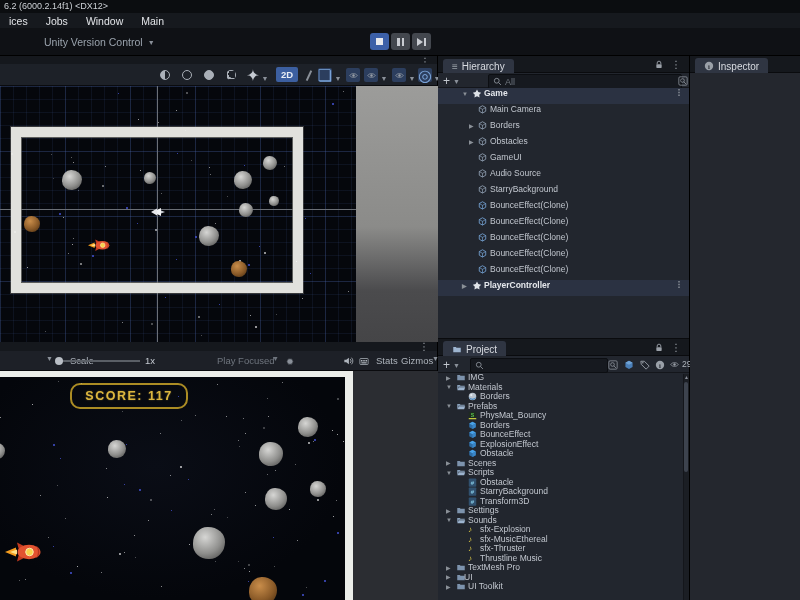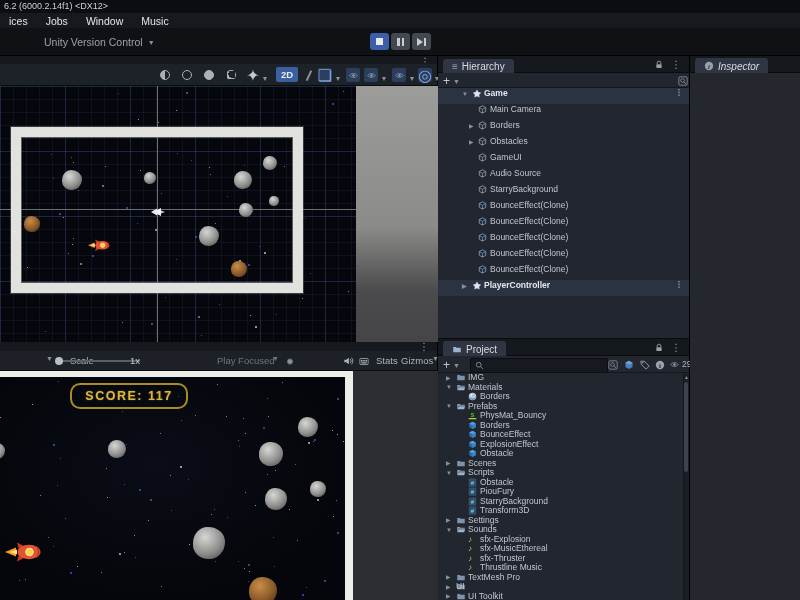--- a/index.html
+++ b/index.html
@@ -101,39 +101,39 @@
   .prow{position:relative;height:9.5px;font-size:8.5px;line-height:9.5px;color:#c2c7cf;white-space:nowrap;}
   .prow .arr{position:absolute;font-size:6px;color:#8a9097;top:0.5px;}
   .prow .ric{position:absolute;top:0;}
   .prow .lab{position:absolute;top:0;}
   #proj-scrollbar{left:245px;top:318px;width:6px;height:226px;background:#1b1e24;border-left:1px solid #14161b;box-sizing:border-box;}
   #proj-scroll-up{left:246px;top:318px;font-size:5px;color:#8a8f98;}
   #proj-scroll-thumb{left:246px;top:326px;width:4px;height:90px;background:#3d434e;border-radius:2px;}
   .panel-right-icons{position:absolute;display:flex;gap:7px;align-items:center;}
   
   #right-col{left:690px;top:56px;width:110px;height:544px;background:#22262e;}
-  #insp-tabbar{left:0;top:0;width:100%;height:17px;font-style:italic;}
+  #insp-tabbar{left:0;top:0;width:100%;height:17px;}
   #insp-body{left:0;top:17px;width:100%;height:527px;background:#24272e;}
   .ico-audio-note{color:#d8c544;font-size:8px;}
   .eyecount{display:flex;align-items:center;gap:2px;font-size:8.5px;color:#aeb4bc;}
 </style>
 </head>
 <body>
 
 <div id="root">
 
   <div class="abs" id="titlebar">
     <span>6.2 (6000.2.14f1) &lt;DX12&gt;</span>
   </div>
 
   <div class="abs" id="menubar">
       <span>ices</span>
       <span>Jobs</span>
       <span>Window</span>
-      <span>Music</span>
+      <span>Main</span>
     </div>
 
   <div class="abs" id="toolbar">
     <div class="abs" id="uvc-btn">
       <span>Unity Version Control</span>
       <span class="caret">▼</span>
     </div>
     <div class="abs" id="play-group">
       <div class="playbtn active">
           <span class="sq"></span>
@@ -295,21 +295,21 @@
 
   <div class="abs" id="game-panel">
     <div class="abs" id="game-minitab">
       <span class="abs kebab" id="game-kebab">⋮</span>
     </div>
     <div class="abs" id="game-toolbar">
       <span class="lbl caret" style="left:46px">▼</span>
       <span class="lbl" style="left:70px">Scale</span>
       <span class="abs" id="slider-track"></span>
       <span class="abs" id="slider-knob"></span>
-      <span class="lbl" style="left:130px;color:#c5cad2">1x</span>
+      <span class="lbl" style="left:145px;color:#c5cad2">1x</span>
       <span class="lbl" id="play-focused" style="left:217px">Play Focused</span>
       <span class="lbl caret" style="left:272px;color:#6f757e">▼</span>
       <span class="gt-ico" style="left:283px;color:#8a9099">✹</span>
       <span class="gt-ico" style="left:341px">
           <svg width="11" height="10" viewBox="0 0 12 12" xmlns="http://www.w3.org/2000/svg">
             <path d="M1 4.5h2.3L6.5 2v8L3.3 7.5H1z" fill="#aeb4bc"></path>
             <path d="M8 3.5a3.5 3.5 0 010 5M9.5 2a5.5 5.5 0 010 8" fill="none" stroke="#aeb4bc" stroke-width="1"></path>
           </svg>
         </span>
       <span class="gt-ico" style="left:357px">
@@ -448,20 +448,29 @@
             <svg width="10" height="10" viewBox="0 0 12 12" xmlns="http://www.w3.org/2000/svg">
               <path d="M3.8 5V3.6a2.2 2.2 0 014.4 0V5" fill="none" stroke="#9aa0a8" stroke-width="1.1"></path>
               <rect x="2.8" y="5" width="6.4" height="4.6" rx="0.8" fill="#9aa0a8"></rect>
             </svg>
           </span>
         <span class="kebab">⋮</span>
       </span>
     </div>
     <div class="abs ptoolbar" id="hier-toolbar">
       <span class="abs plusbtn" style="left:5px;top:1px">+<span class="caret">▼</span></span>
+      <span class="abs searchbox" style="left:50px;top:1px;width:184px">
+        <span class="smico">
+            <svg width="9" height="9" viewBox="0 0 12 12" xmlns="http://www.w3.org/2000/svg">
+              <circle cx="5" cy="5" r="3.2" fill="none" stroke="#8a9099" stroke-width="1.2"></circle>
+              <path d="M7.4 7.4L10.6 10.6" stroke="#8a9099" stroke-width="1.2"></path>
+            </svg>
+          </span>
+        <input placeholder="All" style="">
+      </span>
       <span class="abs smico" style="left:240px;top:3px">
           <svg width="10" height="10" viewBox="0 0 12 12" xmlns="http://www.w3.org/2000/svg">
             <rect x="1" y="1" width="10" height="10" rx="1.5" fill="none" stroke="#8a9099" stroke-width="1"></rect>
             <circle cx="5.4" cy="5.4" r="2.2" fill="none" stroke="#8a9099" stroke-width="1"></circle>
             <path d="M7 7l2.6 2.6" stroke="#8a9099" stroke-width="1"></path>
           </svg>
         </span>
     </div>
     <div class="abs" id="hier-tree">
         <div class="hrow scenehead">
@@ -719,34 +728,27 @@
               <rect x="1" y="0.5" width="10" height="11" rx="1" fill="#30506e"></rect>
               <text x="6" y="8.8" font-size="8" fill="#8fd8f2" text-anchor="middle" font-family="Liberation Sans">#</text>
             </svg></span>
           <span class="lab" style="left:42px">Obstacle</span>
         </div>
         <div class="prow">
           <span class="ric" style="left:30px"><svg width="9" height="9" viewBox="0 0 12 12" xmlns="http://www.w3.org/2000/svg">
               <rect x="1" y="0.5" width="10" height="11" rx="1" fill="#30506e"></rect>
               <text x="6" y="8.8" font-size="8" fill="#8fd8f2" text-anchor="middle" font-family="Liberation Sans">#</text>
             </svg></span>
-          <span class="lab" style="left:42px">PiouFury</span>
+          <span class="lab" style="left:42px">StarryBackground</span>
         </div>
         <div class="prow">
           <span class="ric" style="left:30px"><svg width="9" height="9" viewBox="0 0 12 12" xmlns="http://www.w3.org/2000/svg">
               <rect x="1" y="0.5" width="10" height="11" rx="1" fill="#30506e"></rect>
               <text x="6" y="8.8" font-size="8" fill="#8fd8f2" text-anchor="middle" font-family="Liberation Sans">#</text>
             </svg></span>
-          <span class="lab" style="left:42px">StarryBackground</span>
-        </div>
-        <div class="prow">
-          <span class="ric" style="left:30px"><svg width="9" height="9" viewBox="0 0 12 12" xmlns="http://www.w3.org/2000/svg">
-              <rect x="1" y="0.5" width="10" height="11" rx="1" fill="#30506e"></rect>
-              <text x="6" y="8.8" font-size="8" fill="#8fd8f2" text-anchor="middle" font-family="Liberation Sans">#</text>
-            </svg></span>
           <span class="lab" style="left:42px">Transform3D</span>
         </div>
         <div class="prow">
           <span class="arr" style="left:8px">▶</span>
           <span class="ric" style="left:18px"><svg width="10" height="9" viewBox="0 0 12 12" xmlns="http://www.w3.org/2000/svg">
               <path d="M1 2.5h3.4l1 1.2H11v6H1z" fill="#7d93ad"></path>
             </svg></span>
           <span class="lab" style="left:30px">Settings</span>
         </div>
         <div class="prow">
@@ -778,21 +780,21 @@
           <span class="ric" style="left:18px"><svg width="10" height="9" viewBox="0 0 12 12" xmlns="http://www.w3.org/2000/svg">
               <path d="M1 2.5h3.4l1 1.2H11v6H1z" fill="#7d93ad"></path>
             </svg></span>
           <span class="lab" style="left:30px">TextMesh Pro</span>
         </div>
         <div class="prow">
           <span class="arr" style="left:8px">▶</span>
           <span class="ric" style="left:18px"><svg width="10" height="9" viewBox="0 0 12 12" xmlns="http://www.w3.org/2000/svg">
               <path d="M1 2.5h3.4l1 1.2H11v6H1z" fill="#7d93ad"></path>
             </svg></span>
-          <span class="lab" style="left:18px">UI</span>
+          <span class="lab" style="left:26px">UI</span>
         </div>
         <div class="prow">
           <span class="arr" style="left:8px">▶</span>
           <span class="ric" style="left:18px"><svg width="10" height="9" viewBox="0 0 12 12" xmlns="http://www.w3.org/2000/svg">
               <path d="M1 2.5h3.4l1 1.2H11v6H1z" fill="#7d93ad"></path>
             </svg></span>
           <span class="lab" style="left:30px">UI Toolkit</span>
         </div>
       </div>
     <div class="abs" id="proj-scrollbar"></div>

